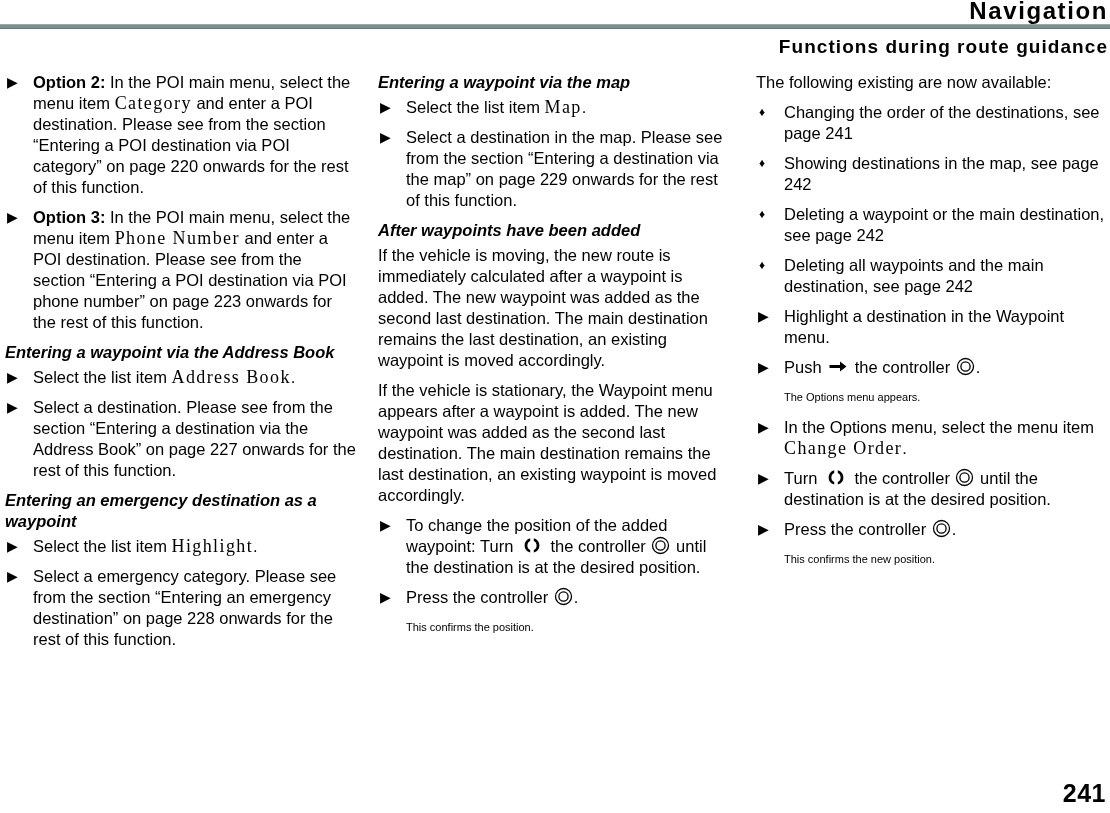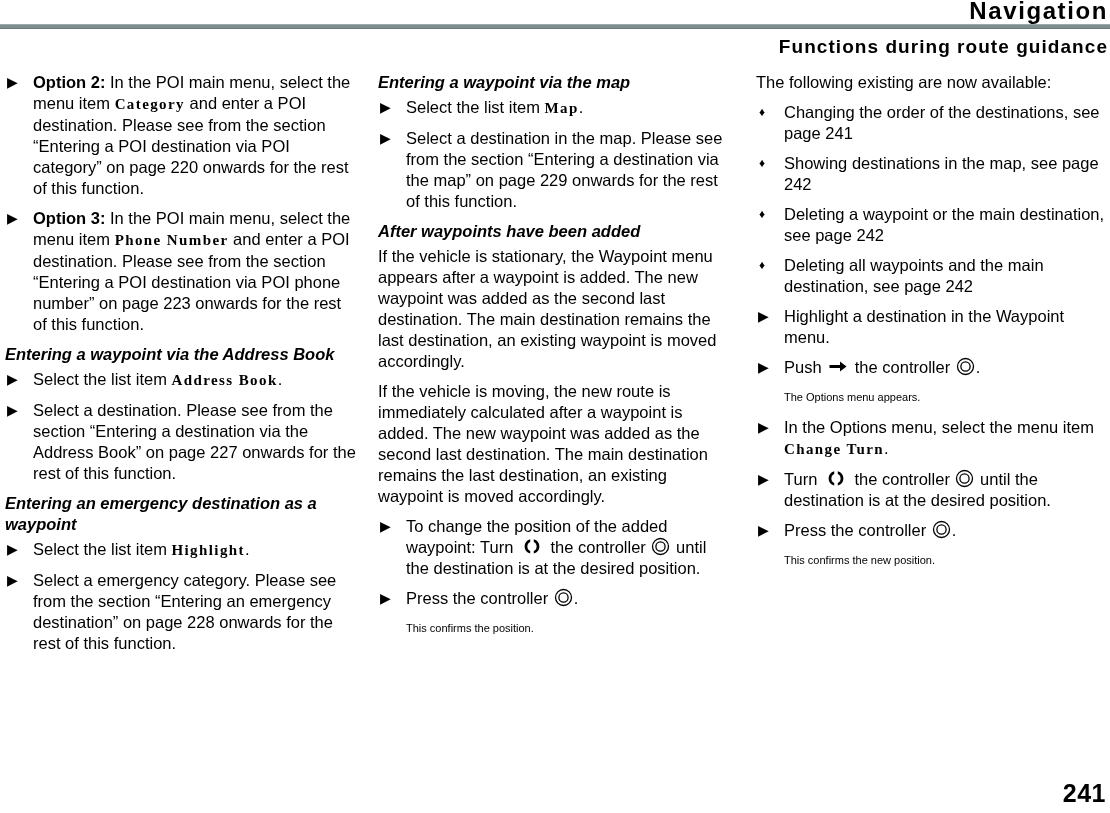--- a/index.html
+++ b/index.html
@@ -115,23 +115,22 @@
     line-height: 21px;
     margin: 0 0 9px 0;
   }
 
   
   .gap-before { margin-top: 8px; }
 
   
   .menuitem {
     font-family: "Liberation Serif", "DejaVu Serif", serif;
-    font-size: 15px;
+    font-size: 18px;
     letter-spacing: 1.4px;
-    font-weight: bold;
   }
 
   
   .icon {
     display: inline-block;
     vertical-align: -3px;
   }
   .icon svg { display: block; }
 
   .icon-controller { width: 19px; height: 19px; margin: 0 1px; }
@@ -207,23 +206,23 @@
       <span>Select the list item </span><span class="menuitem">Map</span><span>.</span>
     </div>
 
     <div class="step">
       <span class="marker">▶</span>
       <span>Select a destination in the map. Please see from the section “Entering a destination via the map” on page 229 onwards for the rest of this function.</span>
     </div>
 
     <div class="subhead gap-before">After waypoints have been added</div>
 
+    <div class="para">If the vehicle is moving, the new route is immediately calculated after a waypoint is added. The new waypoint was added as the second last destination. The main destination remains the last destination, an existing waypoint is moved accordingly.</div>
+
     <div class="para">If the vehicle is stationary, the Waypoint menu appears after a waypoint is added. The new waypoint was added as the second last destination. The main destination remains the last destination, an existing waypoint is moved accordingly.</div>
-
-    <div class="para">If the vehicle is moving, the new route is immediately calculated after a waypoint is added. The new waypoint was added as the second last destination. The main destination remains the last destination, an existing waypoint is moved accordingly.</div>
 
     <div class="step">
       <span class="marker">▶</span>
       <span>To change the position of the added waypoint: Turn </span><span class="icon icon-turn"><svg viewBox="0 0 24 19">
             <path d="M10.2 2.3 C6.6 3.4 4.6 6.0 4.6 9.4 C4.6 12.8 6.6 15.4 10.2 16.6 L10.2 13.9 C8.3 12.9 7.4 11.4 7.4 9.4 C7.4 7.4 8.3 5.9 10.2 5.0 Z" fill="#000"></path>
             <path d="M13.8 2.3 C17.4 3.4 19.4 6.0 19.4 9.4 C19.4 12.8 17.4 15.4 13.8 16.6 L13.8 13.9 C15.7 12.9 16.6 11.4 16.6 9.4 C16.6 7.4 15.7 5.9 13.8 5.0 Z" fill="#000"></path>
           </svg></span><span> the controller </span><span class="icon icon-controller"><svg viewBox="0 0 19 19">
             <circle cx="9.5" cy="9.5" r="8" fill="none" stroke="#000" stroke-width="1.3"></circle>
             <circle cx="9.5" cy="9.5" r="4.6" fill="none" stroke="#000" stroke-width="1.3"></circle>
           </svg></span><span> until the destination is at the desired position.</span>
@@ -275,21 +274,21 @@
           </svg></span><span> the controller </span><span class="icon icon-controller"><svg viewBox="0 0 19 19">
             <circle cx="9.5" cy="9.5" r="8" fill="none" stroke="#000" stroke-width="1.3"></circle>
             <circle cx="9.5" cy="9.5" r="4.6" fill="none" stroke="#000" stroke-width="1.3"></circle>
           </svg></span><span>.</span>
     </div>
 
     <div class="note">The Options menu appears.</div>
 
     <div class="step">
       <span class="marker">▶</span>
-      <span>In the Options menu, select the menu item </span><span class="menuitem">Change Turn</span><span>.</span>
+      <span>In the Options menu, select the menu item </span><span class="menuitem">Change Order</span><span>.</span>
     </div>
 
     <div class="step">
       <span class="marker">▶</span>
       <span>Turn </span><span class="icon icon-turn"><svg viewBox="0 0 24 19">
             <path d="M10.2 2.3 C6.6 3.4 4.6 6.0 4.6 9.4 C4.6 12.8 6.6 15.4 10.2 16.6 L10.2 13.9 C8.3 12.9 7.4 11.4 7.4 9.4 C7.4 7.4 8.3 5.9 10.2 5.0 Z" fill="#000"></path>
             <path d="M13.8 2.3 C17.4 3.4 19.4 6.0 19.4 9.4 C19.4 12.8 17.4 15.4 13.8 16.6 L13.8 13.9 C15.7 12.9 16.6 11.4 16.6 9.4 C16.6 7.4 15.7 5.9 13.8 5.0 Z" fill="#000"></path>
           </svg></span><span> the controller </span><span class="icon icon-controller"><svg viewBox="0 0 19 19">
             <circle cx="9.5" cy="9.5" r="8" fill="none" stroke="#000" stroke-width="1.3"></circle>
             <circle cx="9.5" cy="9.5" r="4.6" fill="none" stroke="#000" stroke-width="1.3"></circle>

